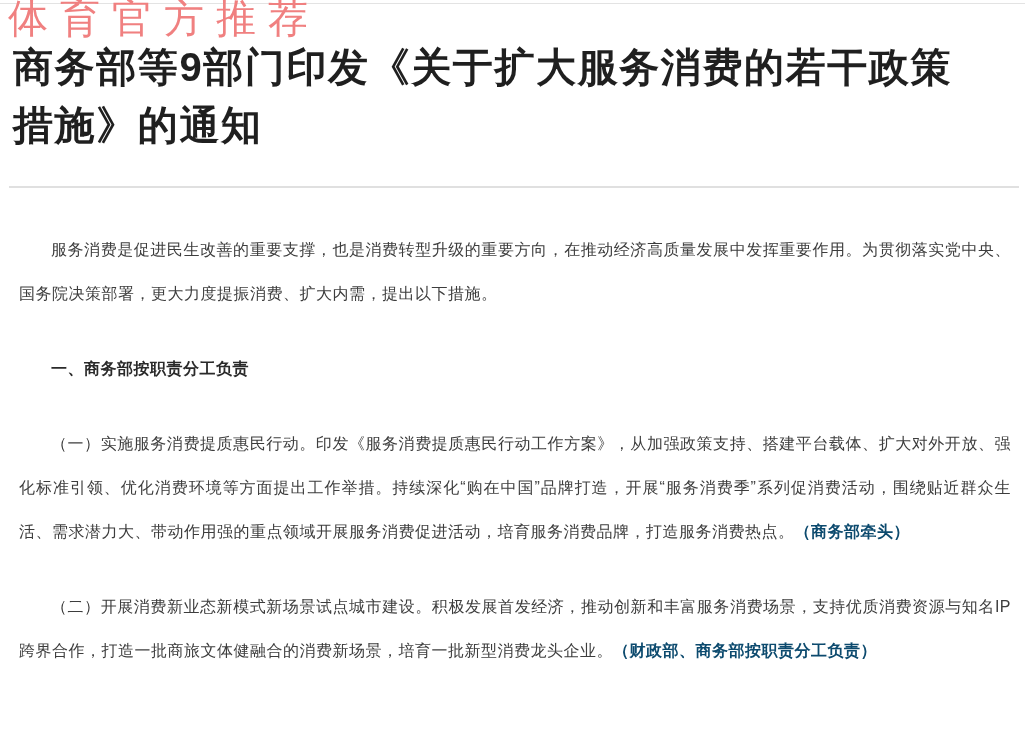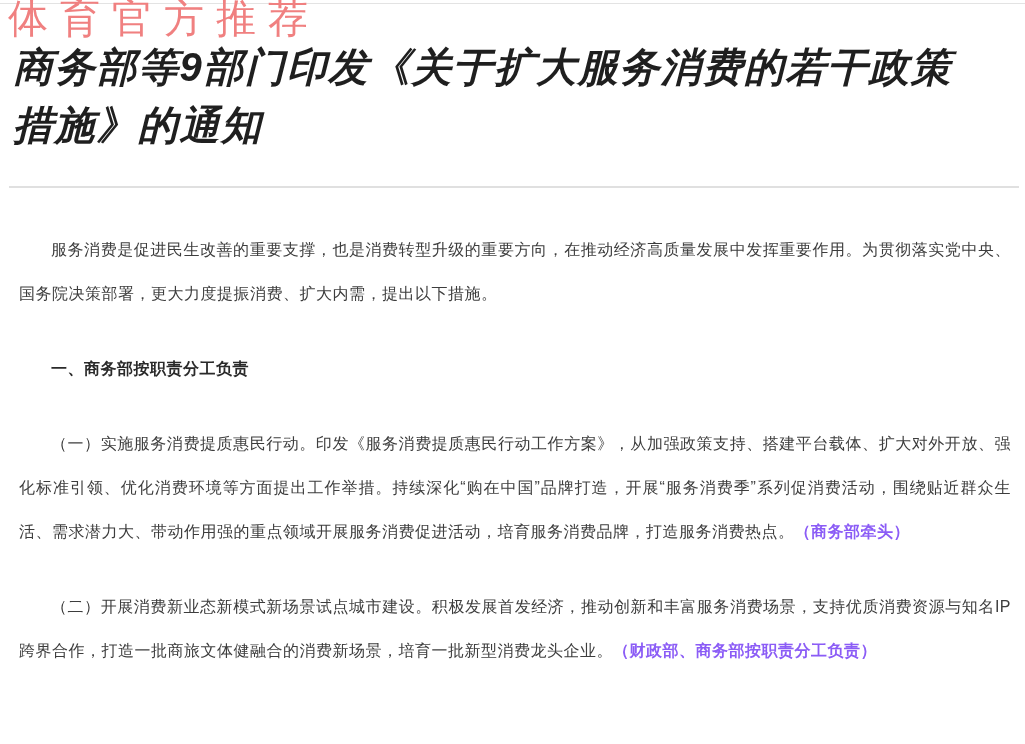--- a/index.html
+++ b/index.html
@@ -37,42 +37,41 @@
   h1.article-title {
     position: relative;
     z-index: 1;
     margin: 38px 0 0 -6px;
     max-width: 968px;
     font-size: 40px;
     line-height: 58px;
     letter-spacing: 1.6px;
     font-weight: 800;
     color: #1f1f1f;
-    font-style: italic;
   }
   .title-divider {
     border: none;
     border-top: 2px solid #e0e0e0;
     margin: 32px -8px 0 -10px;
   }
   .content p, .content h3 {
     font-size: 16px;
     line-height: 44px;
     letter-spacing: 0.5px;
     text-align: justify;
     text-indent: 2em;
     color: #3d3d3d;
     margin: 31px 0;
   }
   .content p.intro { margin-top: 40px; }
   .content h3.section-heading {
     font-weight: 700;
     color: #2a2a2a;
   }
-  .attribution { font-weight: 700; color: #8b5cf6; }
+  .attribution { font-weight: 700; color: #0c4a6e; }
 </style>
 </head>
 <body>
 
 <div class="page">
   <div class="top-border"></div>
 
   <div class="watermark">体育官方推荐</div>
 
   <h1 class="article-title">商务部等9部门印发《关于扩大服务消费的若干政策措施》的通知</h1>

